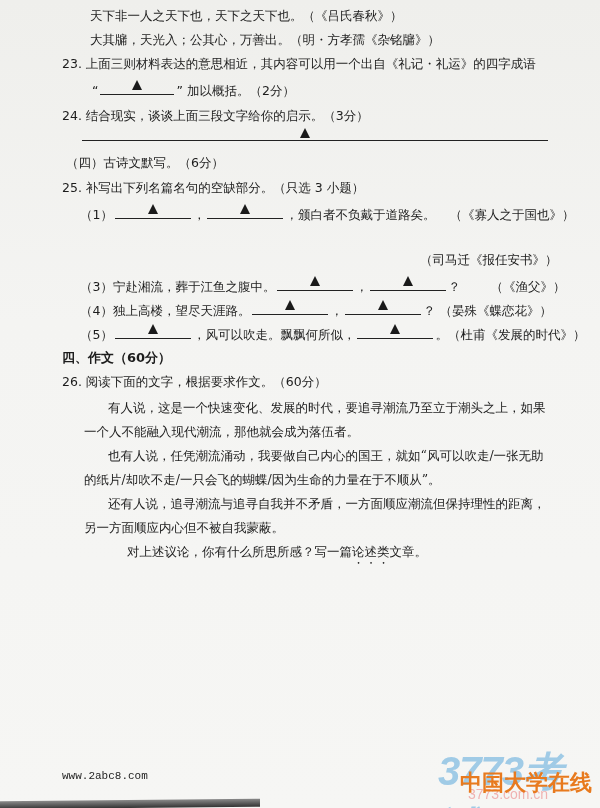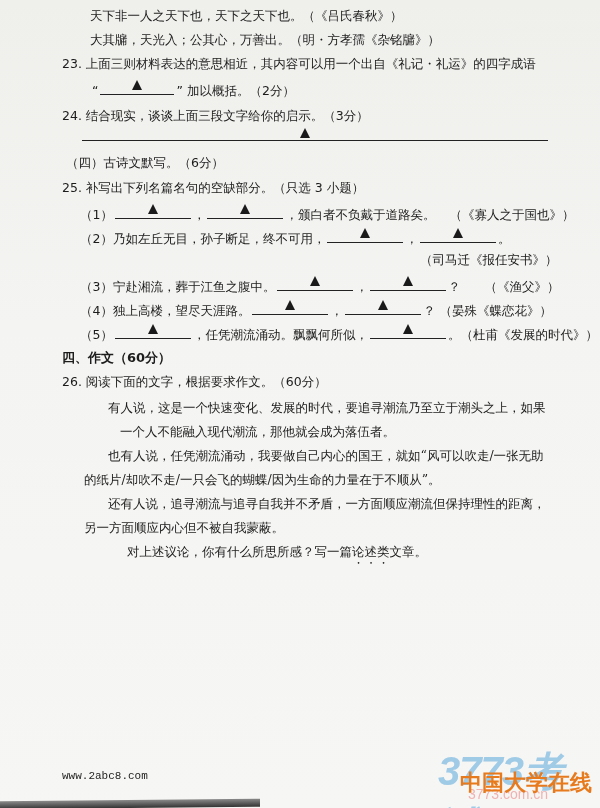--- a/index.html
+++ b/index.html
@@ -52,42 +52,39 @@
       <span class="tri"></span>
     </div>
 
   <div class="line song" style="left:66px; top:155px;">（四）古诗文默写。（6分）</div>
   <div class="line song" style="left:62px; top:180px;">25. 补写出下列名篇名句的空缺部分。（只选 3 小题）</div>
 
   <div class="line song" style="left:80px; top:204px;">
     <span>（1）</span><span class="blank" style="width:76px;"><span class="tri"></span></span><span>，</span><span class="blank" style="width:76px;"><span class="tri"></span></span><span>，颁白者不负戴于道路矣。</span><span style="margin-left:14px;">（《寡人之于国也》）</span>
   </div>
 
-  <div class="line song" style="left:80px; top:228px;">
-    <span>（2）</span><span>乃如左丘无目，孙子断足，终不可用，</span><span class="blank" style="width:76px;"><span class="tri"></span></span><span>，</span><span class="blank" style="width:76px;"><span class="tri"></span></span><span>。</span>
-  </div>
   <div class="line song" style="left:420px; top:252px;">（司马迁《报任安书》）</div>
 
   <div class="line song" style="left:80px; top:276px;">
-    <span>（3）</span><span>宁赴湘流，葬于江鱼之腹中。</span><span class="blank" style="width:76px;"><span class="tri"></span></span><span>，</span><span class="blank" style="width:76px;"><span class="tri"></span></span><span>？</span><span style="margin-left:24px;">（《渔父》）</span>
+    <span>（3）</span><span>宁赴湘流，葬于江鱼之腹中。</span><span class="blank" style="width:76px;"><span class="tri"></span></span><span>，</span><span class="blank" style="width:76px;"><span class="tri"></span></span><span>？</span><span style="margin-left:30px;">（《渔父》）</span>
   </div>
 
   <div class="line song" style="left:80px; top:300px;">
     <span>（4）</span><span>独上高楼，望尽天涯路。</span><span class="blank" style="width:76px;"><span class="tri"></span></span><span>，</span><span class="blank" style="width:76px;"><span class="tri"></span></span><span>？</span><span style="margin-left:4px;">（晏殊《蝶恋花》）</span>
   </div>
 
   <div class="line song" style="left:80px; top:324px;">
-    <span>（5）</span><span class="blank" style="width:76px;"><span class="tri"></span></span><span>，任凭潮流涌动。飘飘何所似，</span><span class="blank" style="width:76px;"><span class="tri"></span></span><span>。</span><span>（杜甫《发展的时代》）</span>
+    <span>（5）</span><span class="blank" style="width:76px;"><span class="tri"></span></span><span>，风可以吹走。飘飘何所似，</span><span class="blank" style="width:76px;"><span class="tri"></span></span><span>。</span><span>（杜甫《发展的时代》）</span>
   </div>
 
   <div class="line song bold" style="left:62px; top:350px; font-size:13px;">四、作文（60分）</div>
   <div class="line song" style="left:62px; top:374px;">26. 阅读下面的文字，根据要求作文。（60分）</div>
 
   <div class="line kai" style="left:108px; top:400px;">有人说，这是一个快速变化、发展的时代，要追寻潮流乃至立于潮头之上，如果</div>
-  <div class="line kai" style="left:84px; top:424px;margin-left:36px;">一个人不能融入现代潮流，那他就会成为落伍者。</div>
+  <div class="line kai" style="left:84px; top:424px;">一个人不能融入现代潮流，那他就会成为落伍者。</div>
   <div class="line kai" style="left:84px; top:472px;">的纸片/却吹不走/一只会飞的蝴蝶/因为生命的力量在于不顺从”。</div>
   <div class="line kai" style="left:108px; top:448px;">也有人说，任凭潮流涌动，我要做自己内心的国王，就如“风可以吹走/一张无助</div>
   <div class="line kai" style="left:108px; top:496px;text-align:right;">还有人说，追寻潮流与追寻自我并不矛盾，一方面顺应潮流但保持理性的距离，</div>
   <div class="line kai" style="left:84px; top:520px;">另一方面顺应内心但不被自我蒙蔽。</div>
 
   <div class="line song" style="left:112px; top:544px;margin-left:15px;">
     <span>对上述议论，你有什么所思所感？写一篇</span><span class="dots">论述类</span><span>文章。</span>
   </div>
 
   <div class="website">www.2abc8.com</div>

